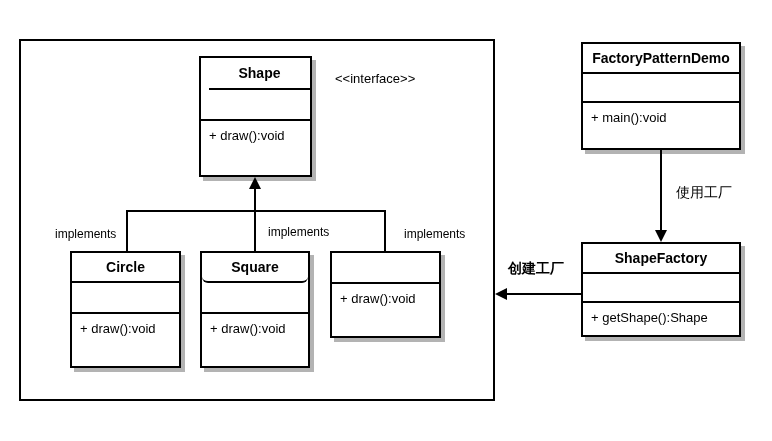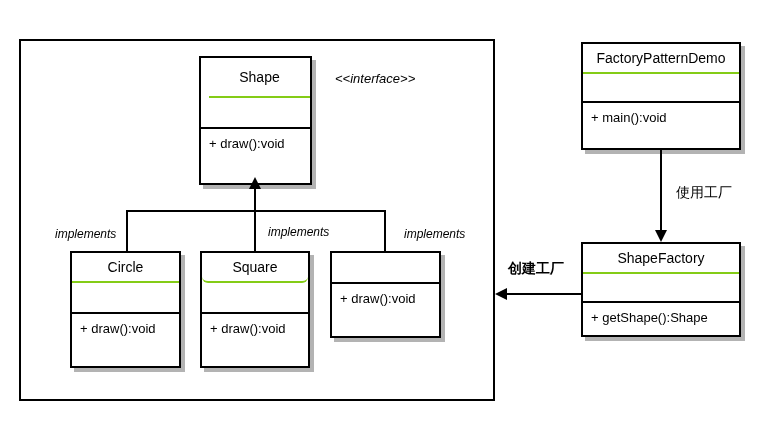--- a/index.html
+++ b/index.html
@@ -24,22 +24,22 @@
   }
   .cls {
     position: absolute;
     background: #ffffff;
     border: 2px solid #000000;
     box-shadow: 4px 4px 0 #b3b3b3;
     box-sizing: border-box;
   }
   .cls-name {
     box-sizing: border-box;
-    border-bottom: 2px solid #84cc16;
-    font-weight: normal;
+    border-bottom: 2px solid #000000;
+    font-weight: bold;
     font-size: 14px;
     display: flex;
     align-items: center;
     justify-content: center;
     white-space: nowrap;
   }
   .cls-fields {
     box-sizing: border-box;
     border-bottom: 2px solid #000000;
   }
@@ -51,21 +51,20 @@
     border-radius: 9px;
   }
   .line {
     position: absolute;
     background: #000000;
   }
   .lbl {
     position: absolute;
     font-size: 12px;
     white-space: nowrap;
-    font-style: italic;
   }
   .lbl-cn {
     position: absolute;
     font-size: 14px;
     white-space: nowrap;
   }
   .arrow-up {
     position: absolute;
     width: 0; height: 0;
     border-left: 6px solid transparent;
@@ -88,21 +87,21 @@
   }
 </style>
 </head>
 <body>
 
 <div id="canvas">
 
   <div class="boundary" style="left:19px; top:39px; width:476px; height:362px;"></div>
 
   <div class="cls" style="left:199px; top:56px; width:113px;">
-    <div class="cls-name" style="height:40px;margin-left:8px;">Shape</div>
+    <div class="cls-name" style="height:32px;margin-left:8px;">Shape</div>
     <div class="cls-fields" style="height:31px;"></div>
     <div class="cls-methods" style="height:54px;">+ draw():void</div>
   </div>
 
   <div class="lbl" style="left:335px; top:71px; font-size:13px;">&lt;&lt;interface&gt;&gt;</div>
 
   <div class="cls" style="left:70px; top:251px; width:111px;">
     <div class="cls-name" style="height:30px;">Circle</div>
     <div class="cls-fields" style="height:31px;"></div>
     <div class="cls-methods" style="height:52px;">+ draw():void</div>

